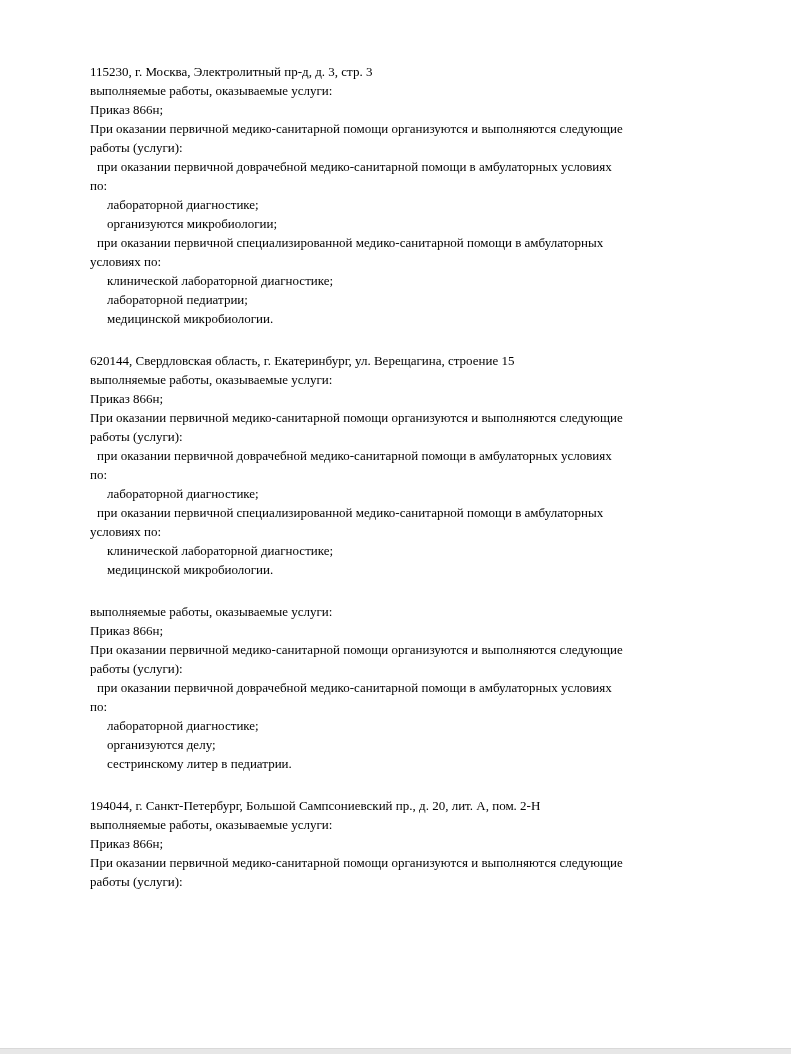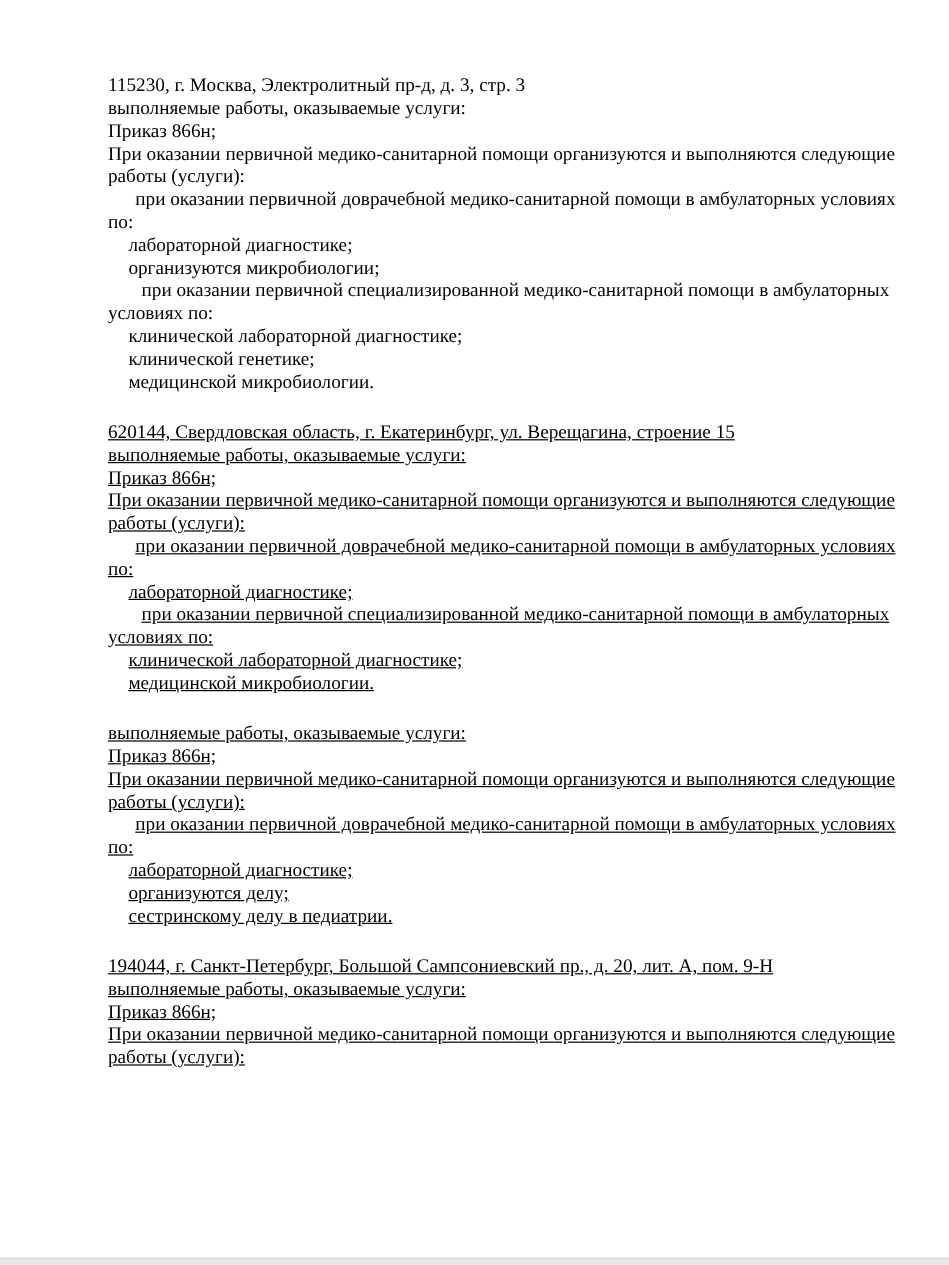--- a/index.html
+++ b/index.html
@@ -13,33 +13,32 @@
     height: 1054px;
     overflow: hidden;
     font-family: "Liberation Serif", serif;
   }
   .doc {
     position: absolute;
     left: 90px;
     top: 62px;
     width: 672px;
     color: #000000;
-    font-size: 16px;
+    font-size: 13px;
     line-height: 19px;
   }
   .block + .block {
     margin-top: 23px;
-    text-decoration: underline;
   }
   .line {
     height: 19px;
     white-space: nowrap;
   }
   .ind0 { padding-left: 0; }
-  .ind1 { padding-left: 7px; text-align: center; }
+  .ind1 { padding-left: 7px; }
   .ind2 { padding-left: 17px; }
   .hscrollbar {
     position: absolute;
     left: 0;
     bottom: 0;
     width: 791px;
     height: 5px;
     background: #e7e7e7;
     border-top: 1px solid #d9d9d9;
     box-sizing: content-box;
@@ -55,21 +54,21 @@
       <div class="line ind0">Приказ 866н;</div>
       <div class="line ind0">При оказании первичной медико-санитарной помощи организуются и выполняются следующие</div>
       <div class="line ind0">работы (услуги):</div>
       <div class="line ind1">при оказании первичной доврачебной медико-санитарной помощи в амбулаторных условиях</div>
       <div class="line ind0">по:</div>
       <div class="line ind2">лабораторной диагностике;</div>
       <div class="line ind2">организуются микробиологии;</div>
       <div class="line ind1">при оказании первичной специализированной медико-санитарной помощи в амбулаторных</div>
       <div class="line ind0">условиях по:</div>
       <div class="line ind2">клинической лабораторной диагностике;</div>
-      <div class="line ind2">клинической генетике;</div>
+      <div class="line ind2">лабораторной педиатрии;</div>
       <div class="line ind2">медицинской микробиологии.</div>
     </section>
     <section class="block">
       <div class="line ind0">620144, Свердловская область, г. Екатеринбург, ул. Верещагина, строение 15</div>
       <div class="line ind0">выполняемые работы, оказываемые услуги:</div>
       <div class="line ind0">Приказ 866н;</div>
       <div class="line ind0">При оказании первичной медико-санитарной помощи организуются и выполняются следующие</div>
       <div class="line ind0">работы (услуги):</div>
       <div class="line ind1">при оказании первичной доврачебной медико-санитарной помощи в амбулаторных условиях</div>
       <div class="line ind0">по:</div>
@@ -81,24 +80,24 @@
     </section>
     <section class="block">
       <div class="line ind0">выполняемые работы, оказываемые услуги:</div>
       <div class="line ind0">Приказ 866н;</div>
       <div class="line ind0">При оказании первичной медико-санитарной помощи организуются и выполняются следующие</div>
       <div class="line ind0">работы (услуги):</div>
       <div class="line ind1">при оказании первичной доврачебной медико-санитарной помощи в амбулаторных условиях</div>
       <div class="line ind0">по:</div>
       <div class="line ind2">лабораторной диагностике;</div>
       <div class="line ind2">организуются делу;</div>
-      <div class="line ind2">сестринскому делу в педиатрии.</div>
+      <div class="line ind2">сестринскому литер в педиатрии.</div>
     </section>
     <section class="block">
-      <div class="line ind0">194044, г. Санкт-Петербург, Большой Сампсониевский пр., д. 20, лит. А, пом. 9-Н</div>
+      <div class="line ind0">194044, г. Санкт-Петербург, Большой Сампсониевский пр., д. 20, лит. А, пом. 2-Н</div>
       <div class="line ind0">выполняемые работы, оказываемые услуги:</div>
       <div class="line ind0">Приказ 866н;</div>
       <div class="line ind0">При оказании первичной медико-санитарной помощи организуются и выполняются следующие</div>
       <div class="line ind0">работы (услуги):</div>
     </section>
   </main>
 
 <div class="hscrollbar"></div>
 
 </body></html>

